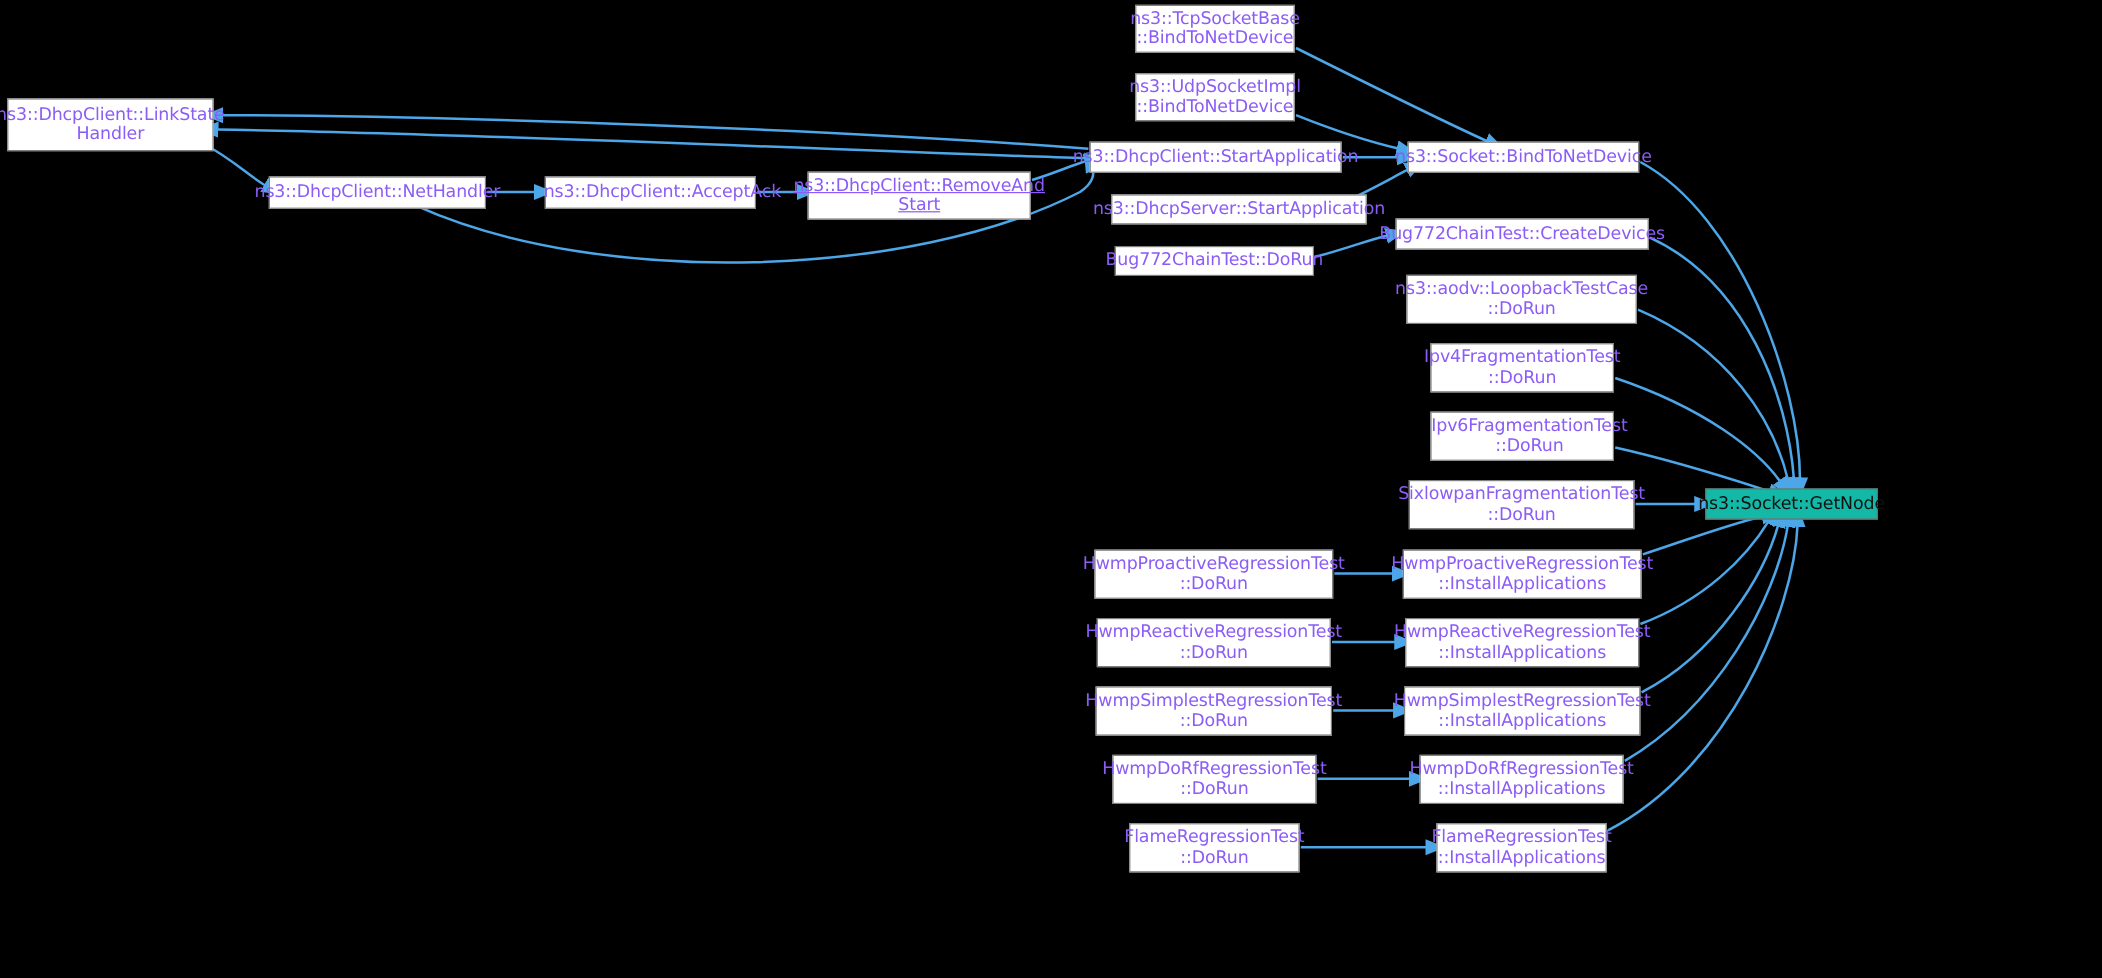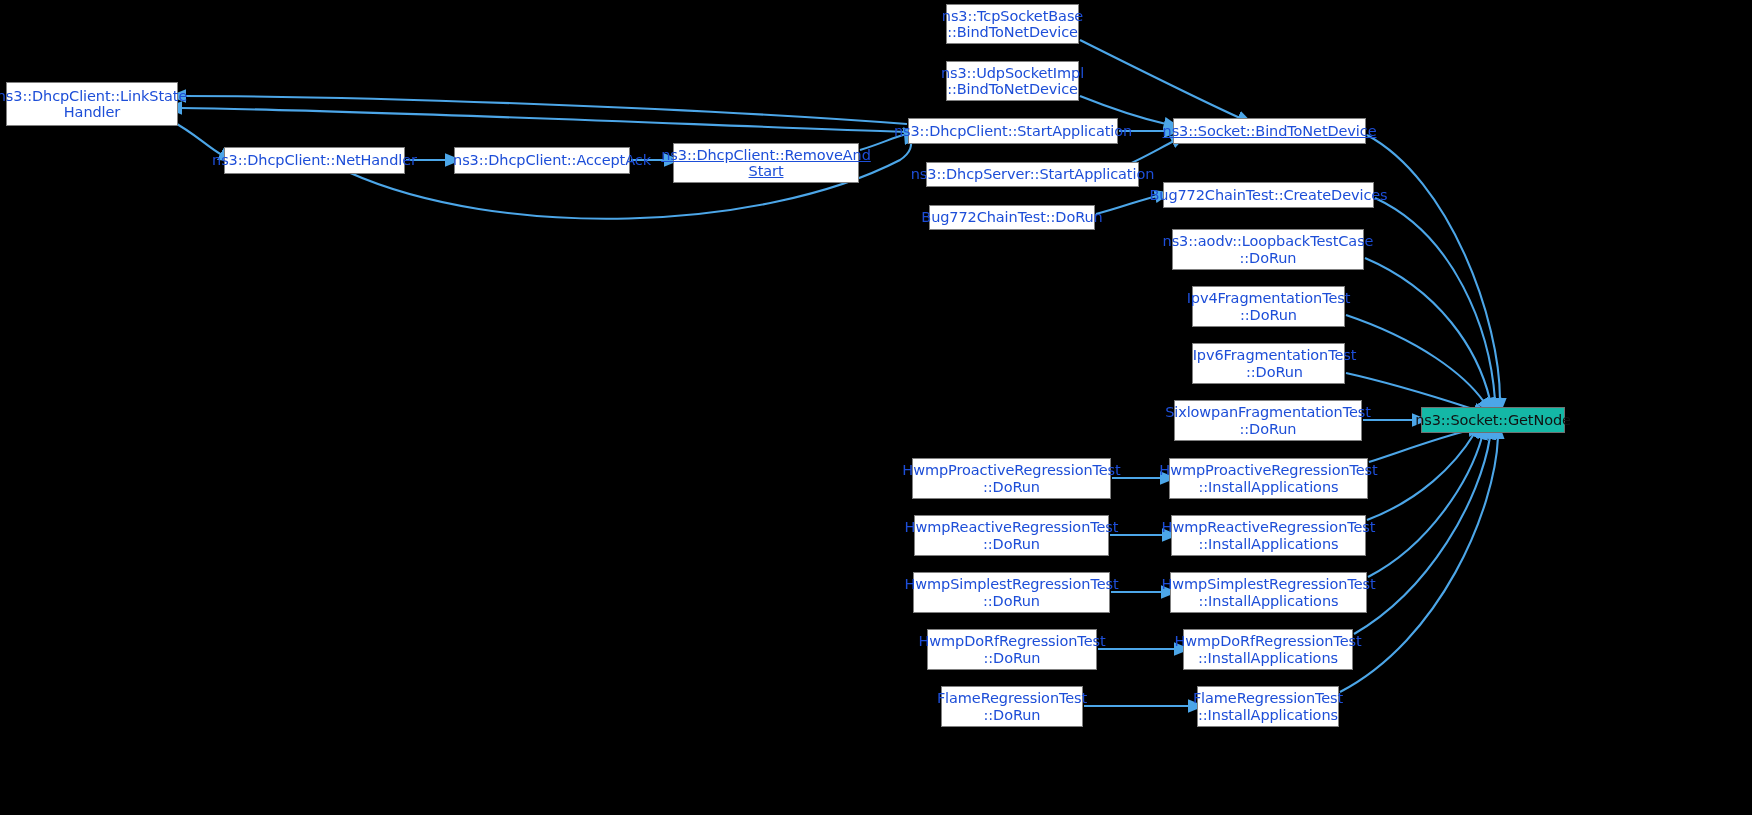--- a/index.html
+++ b/index.html
@@ -21,21 +21,21 @@
     top: 0;
     width: 1752px;
     height: 815px;
     pointer-events: none;
   }
   .node {
     position: absolute;
     box-sizing: border-box;
     background: #ffffff;
     border: 1px solid #808080;
-    color: #1d4ed8;
+    color: #8b5cf6;
     font-size: 14.5px;
     line-height: 16.5px;
     letter-spacing: -0.1px;
     display: flex;
     align-items: center;
     justify-content: center;
     text-align: center;
     padding: 0 4px;
     white-space: pre-line;
     z-index: 5;
@@ -96,21 +96,21 @@
       <div class="node" style="left: 454px; top: 147px; width: 176px; height: 27px; padding-left: 24px;">ns3::DhcpClient::AcceptAck</div>
       <div class="node" style="left: 673px; top: 143px; width: 186px; height: 40px; text-decoration: underline;">ns3::DhcpClient::RemoveAnd
 Start</div>
       <div class="node" style="left: 946px; top: 4px; width: 133px; height: 40px;">ns3::TcpSocketBase
 ::BindToNetDevice</div>
       <div class="node" style="left: 946px; top: 61px; width: 133px; height: 40px;">ns3::UdpSocketImpl
 ::BindToNetDevice</div>
       <div class="node" style="left: 908px; top: 118px; width: 210px; height: 26px;">ns3::DhcpClient::StartApplication</div>
       <div class="node" style="left: 926px; top: 162px; width: 213px; height: 25px;">ns3::DhcpServer::StartApplication</div>
       <div class="node" style="left: 929px; top: 205px; width: 166px; height: 25px;">Bug772ChainTest::DoRun</div>
-      <div class="node" style="left: 1173px; top: 118px; width: 193px; height: 26px; text-decoration: underline;">ns3::Socket::BindToNetDevice</div>
+      <div class="node" style="left: 1173px; top: 118px; width: 193px; height: 26px;">ns3::Socket::BindToNetDevice</div>
       <div class="node" style="left: 1163px; top: 182px; width: 211px; height: 26px;">Bug772ChainTest::CreateDevices</div>
       <div class="node" style="left: 1172px; top: 229px; width: 192px; height: 41px;">ns3::aodv::LoopbackTestCase
 ::DoRun</div>
       <div class="node" style="left: 1192px; top: 286px; width: 153px; height: 41px;">Ipv4FragmentationTest
 ::DoRun</div>
       <div class="node" style="left: 1192px; top: 343px; width: 153px; height: 41px; padding-left: 16px;">Ipv6FragmentationTest
 ::DoRun</div>
       <div class="node" style="left: 1174px; top: 400px; width: 188px; height: 41px;">SixlowpanFragmentationTest
 ::DoRun</div>
       <div class="node" style="left: 912px; top: 458px; width: 199px; height: 41px;">HwmpProactiveRegressionTest

